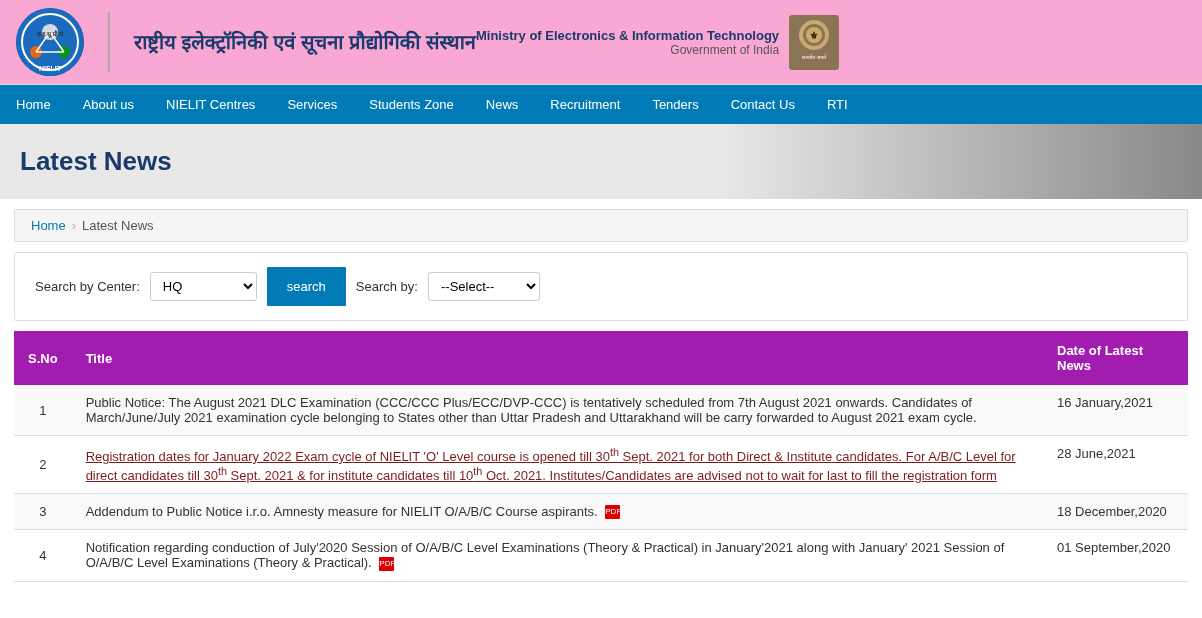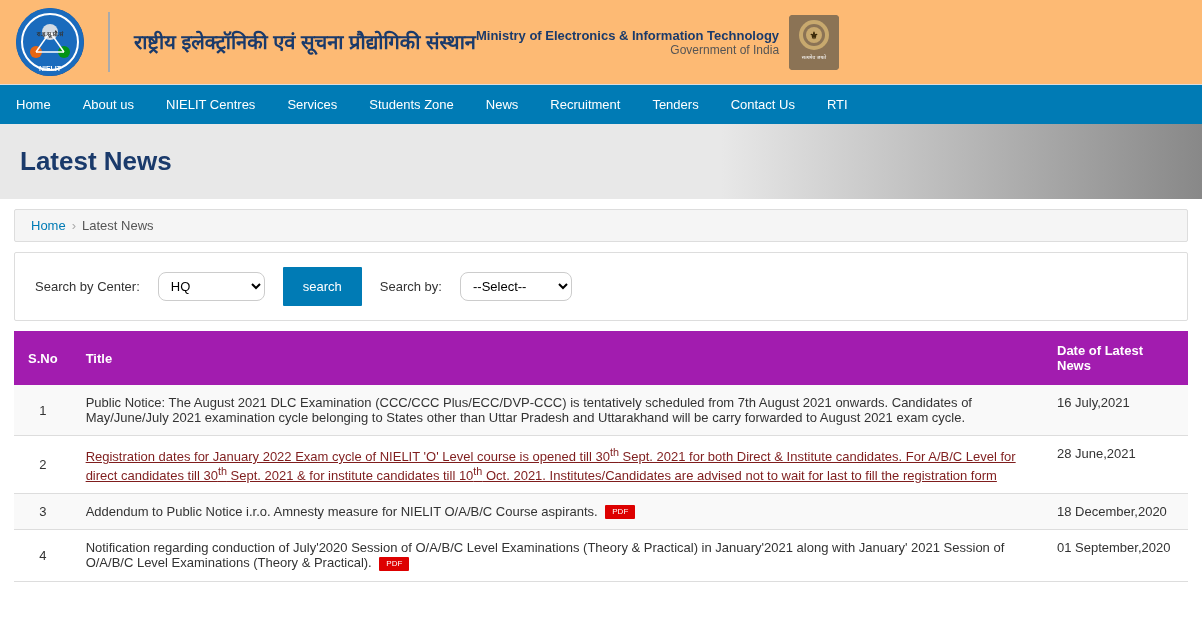--- a/index.html
+++ b/index.html
@@ -3,21 +3,21 @@
   <meta charset="utf-8">
   <style>
     * { margin: 0; padding: 0; box-sizing: border-box; }
     body { font-family: Arial, sans-serif; font-size: 13px; background: #fff; }
 
     
     .header {
       display: flex;
       align-items: center;
       padding: 8px 16px;
-      background: #fdba74;
+      background: #f9a8d4;
       border-bottom: 1px solid #ddd;
     }
     .header-logo {
       display: flex;
       align-items: center;
       gap: 10px;
     }
     .logo-circle {
       width: 68px;
       height: 68px;
@@ -139,31 +139,31 @@
 
     
     .search-bar {
       background: #fff;
       border: 1px solid #ddd;
       padding: 14px 20px;
       margin: 10px 14px;
       border-radius: 2px;
       display: flex;
       align-items: center;
-      gap: 18px;
+      gap: 10px;
     }
     .search-bar label {
       font-size: 13px;
       color: #333;
       white-space: nowrap;
     }
     .search-bar select {
       padding: 5px 28px 5px 8px;
       border: 1px solid #ccc;
-      border-radius: 8px;
+      border-radius: 3px;
       font-size: 13px;
       background: #fff;
       appearance: auto;
       cursor: pointer;
     }
     .search-btn {
       background: #007bb5;
       color: #fff;
       border: none;
       padding: 12px 20px;
@@ -203,21 +203,21 @@
     }
     .news-table tbody td.sno {
       text-align: center;
       vertical-align: middle;
     }
     .news-table tbody td a {
       color: #7f1d1d;
     }
     .doc-icon {
       display: inline-block;
-      width: 30px;
+      width: 15px;
       height: 14px;
       background: #d00;
       color: #fff;
       font-size: 8px;
       text-align: center;
       line-height: 14px;
       margin-left: 4px;
       vertical-align: middle;
       border-radius: 1px;
     }
@@ -315,23 +315,23 @@
       <th class="sno">S.No</th>
       <th>Title</th>
       <th class="date">Date of Latest News</th>
     </tr>
   </thead>
   <tbody>
 
     <tr>
       <td class="sno">1</td>
       <td>
-        <span>Public Notice: The August 2021 DLC Examination (CCC/CCC Plus/ECC/DVP-CCC) is tentatively scheduled from 7th August 2021 onwards.  Candidates of May/June/July 2021 examination cycle belonging to States other than Uttar Pradesh and Uttarakhand will be carry forwarded to August 2021 exam cycle.</span>
+        <span>Public Notice: The August 2021 DLC Examination (CCC/CCC Plus/ECC/DVP-CCC) is tentatively scheduled from 7th August 2021 onwards.  Candidates of March/June/July 2021 examination cycle belonging to States other than Uttar Pradesh and Uttarakhand will be carry forwarded to August 2021 exam cycle.</span>
       </td>
-      <td>16 July,2021</td>
+      <td>16 January,2021</td>
     </tr>
 
     <tr>
       <td class="sno">2</td>
       <td>
         <a href="#">Registration dates for January 2022 Exam cycle of NIELIT 'O' Level course is opened till 30<sup>th</sup> Sept. 2021 for both Direct &amp; Institute candidates. For A/B/C Level for direct candidates till 30<sup>th</sup> Sept. 2021 &amp; for institute candidates till 10<sup>th</sup> Oct. 2021. Institutes/Candidates are advised not to wait for last to fill the registration form</a>
       </td>
       <td>28 June,2021</td>
     </tr>
 

